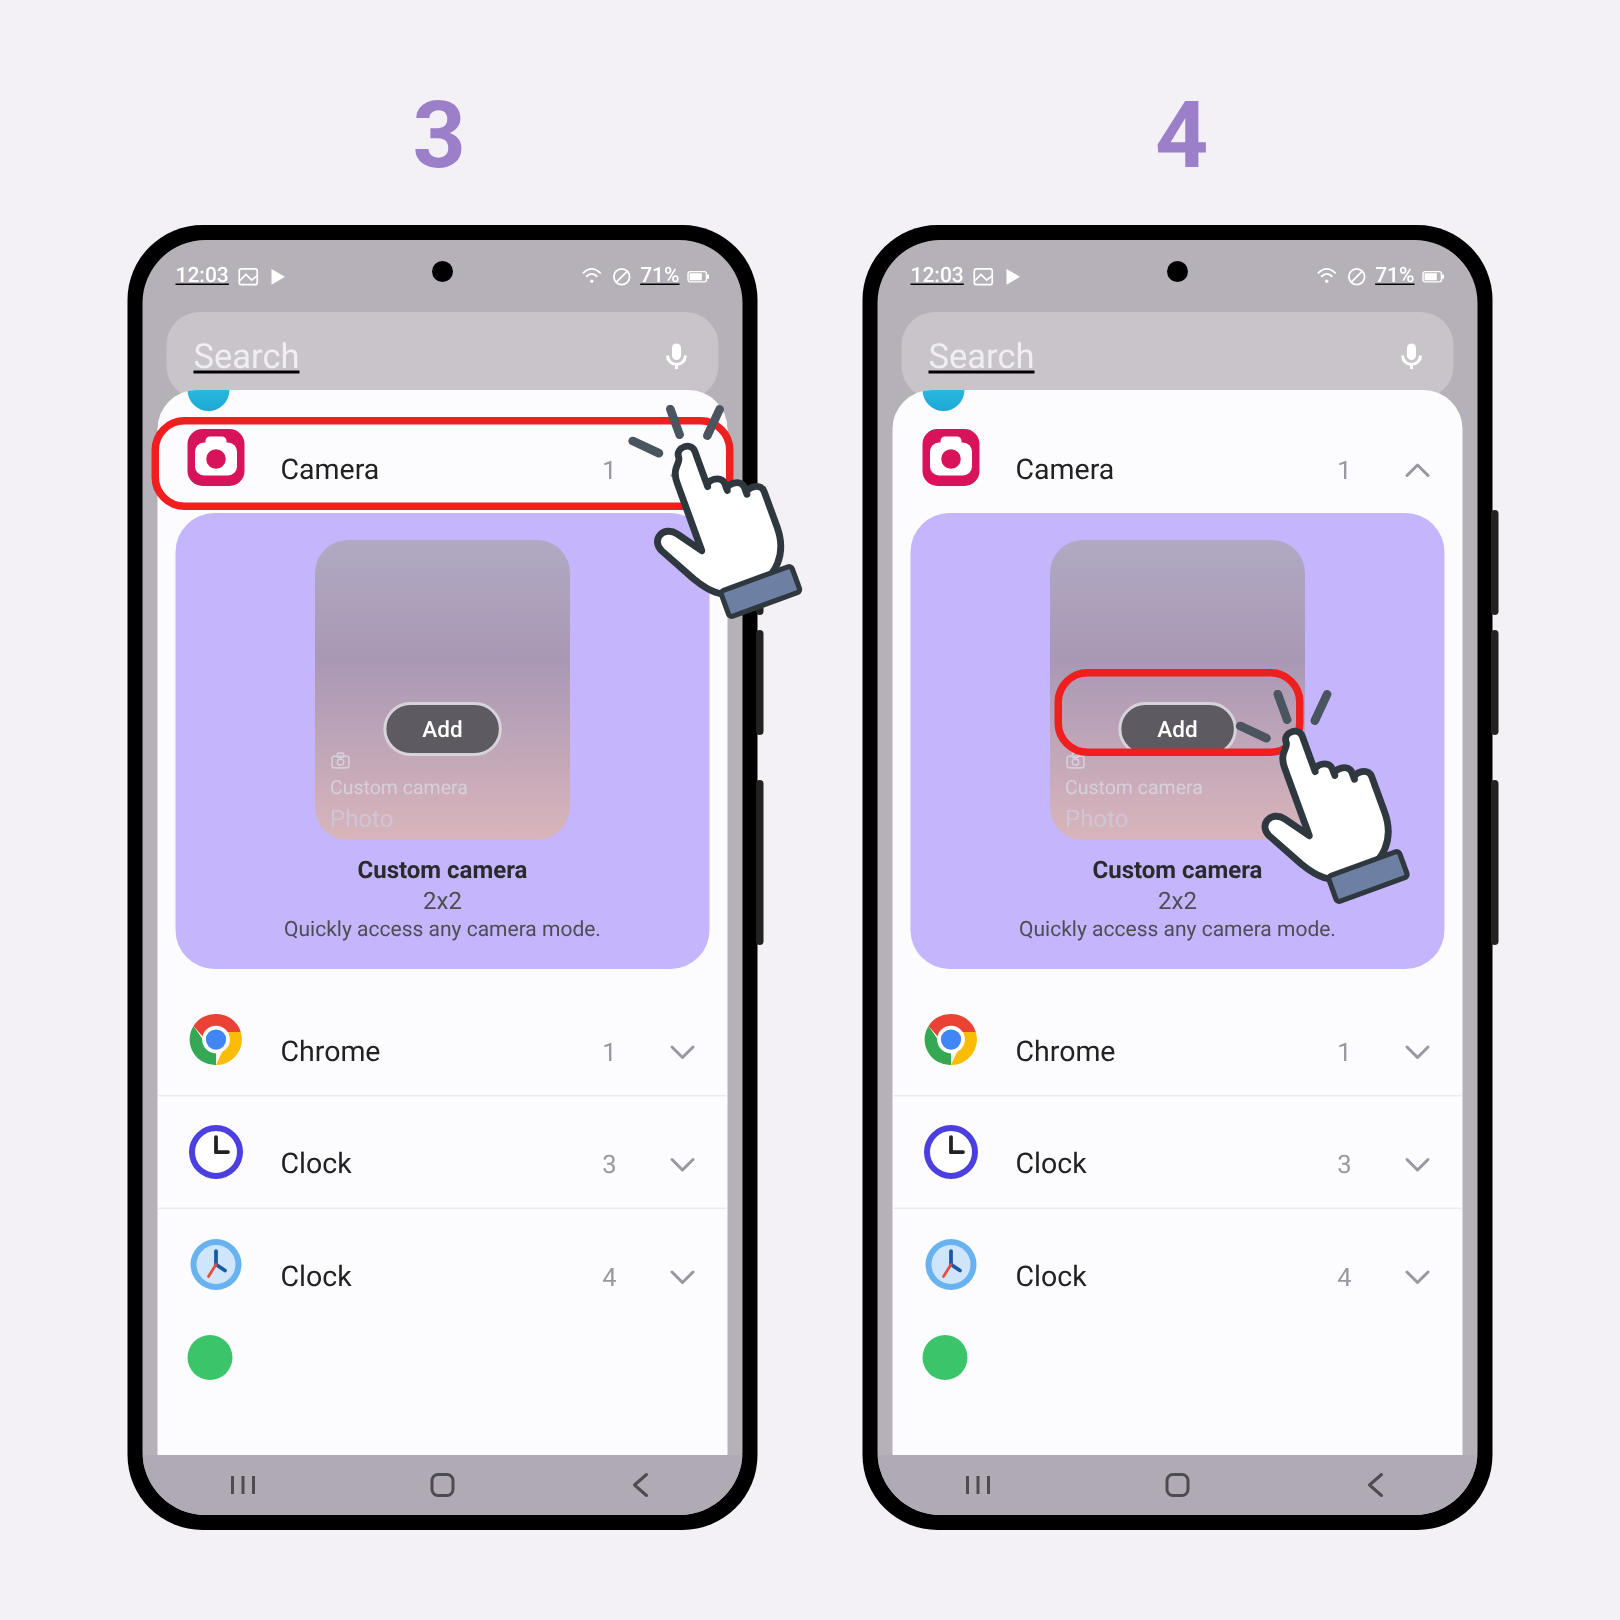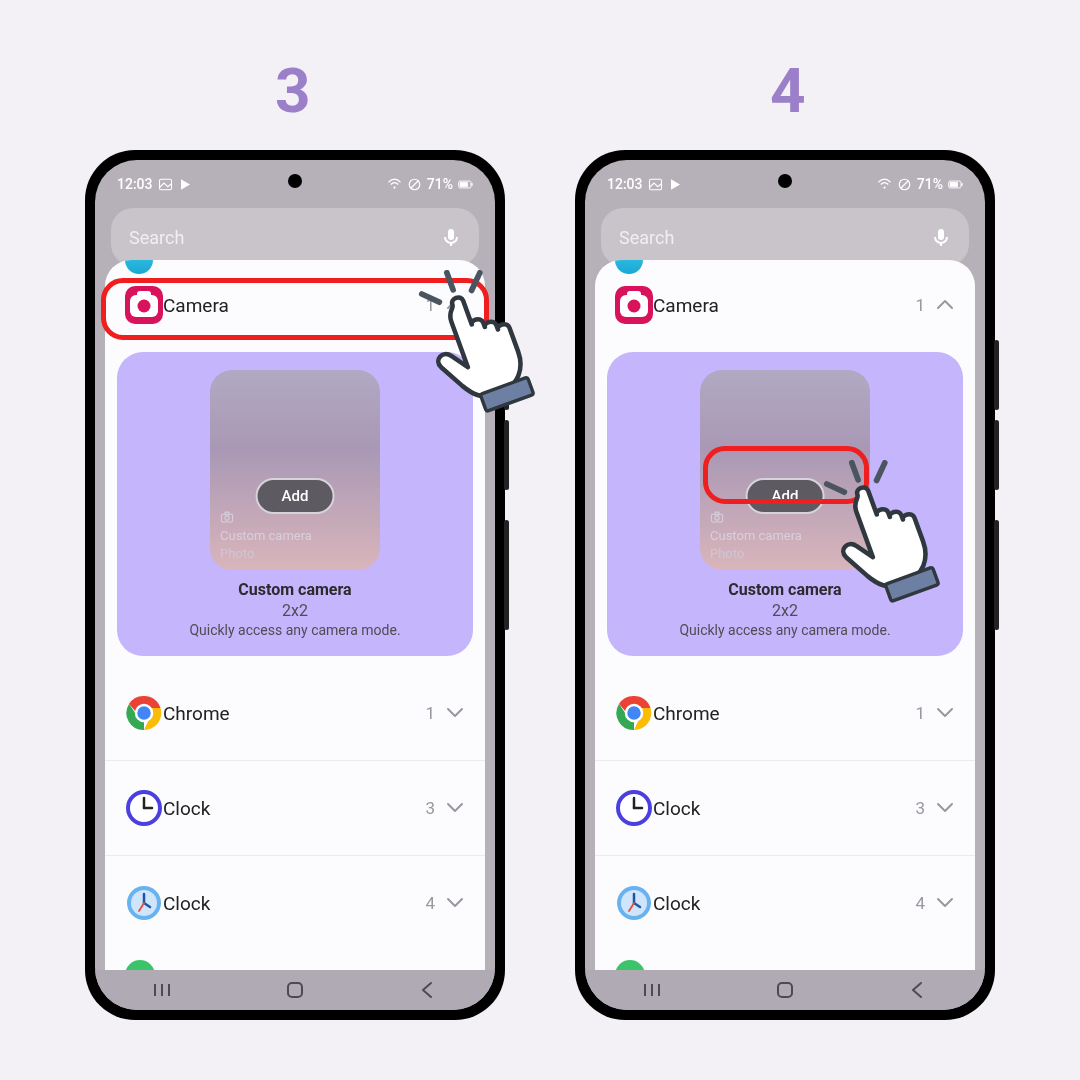--- a/index.html
+++ b/index.html
@@ -36,20 +36,21 @@
   .side-btn.vol1 { right: -4px; top: 190px; width: 5px; height: 70px; }
   .side-btn.vol2 { right: -4px; top: 270px; width: 5px; height: 70px; }
   .side-btn.pwr  { right: -4px; top: 370px; width: 5px; height: 110px; }
   .screen {
     width: 100%;
     height: 100%;
     background: #b6b0b9;
     border-radius: 42px;
     position: relative;
     overflow: hidden;
+    text-decoration: underline;
   }
   .camera-hole {
     position: absolute;
     top: 14px;
     left: 50%;
     transform: translateX(-50%);
     width: 14px;
     height: 14px;
     background: #000;
     border-radius: 50%;
@@ -69,21 +70,21 @@
   .statusbar svg { width: 15px; height: 15px; }
   .searchbar {
     margin: 8px 16px;
     height: 58px;
     background: rgba(255,255,255,0.25);
     border-radius: 22px;
     display: flex;
     align-items: center;
     padding: 0 18px;
     color: #f0eef3;
-    font-size: 18px;
+    font-size: 23px;
   }
   .searchbar .mic { margin-left: auto; }
   .content {
     position: absolute;
     top: 100px;
     left: 10px;
     right: 10px;
     bottom: 40px;
     background: #fcfcfe;
     border-radius: 26px 26px 0 0;
@@ -93,23 +94,23 @@
     position: absolute;
     top: -14px;
     left: 20px;
     width: 28px;
     height: 28px;
     border-radius: 50%;
     background: linear-gradient(#3cc7e8, #1aa8d4);
   }
   .row {
     display: flex;
-    align-items: center;
-    padding: 28px 20px;
-    gap: 0;
+    align-items: flex-end;
+    padding: 18px 20px;
+    gap: 24px;
     border-bottom: 1px solid #eceaef;
   }
   .row .icon {
     width: 38px;
     height: 38px;
     border-radius: 10px;
     display: flex;
     align-items: center;
     justify-content: center;
     flex-shrink: 0;
@@ -162,21 +163,21 @@
     left: 10px;
     top: 158px;
     color: #d7d0dc;
     font-size: 13px;
   }
   .widget-preview .wp-line2 {
     position: absolute;
     left: 10px;
     top: 176px;
     color: #cec6d4;
-    font-size: 13px;
+    font-size: 16px;
   }
   .widget-panel .wtitle { font-size: 16px; font-weight: 700; color: #2b2a2d; }
   .widget-panel .wsize { font-size: 16px; color: #4f4d53; margin-top: 2px; }
   .widget-panel .wdesc { font-size: 14px; color: #4f4d53; margin-top: 2px; }
   .navbar {
     position: absolute;
     bottom: 0;
     left: 0;
     right: 0;
     height: 40px;

